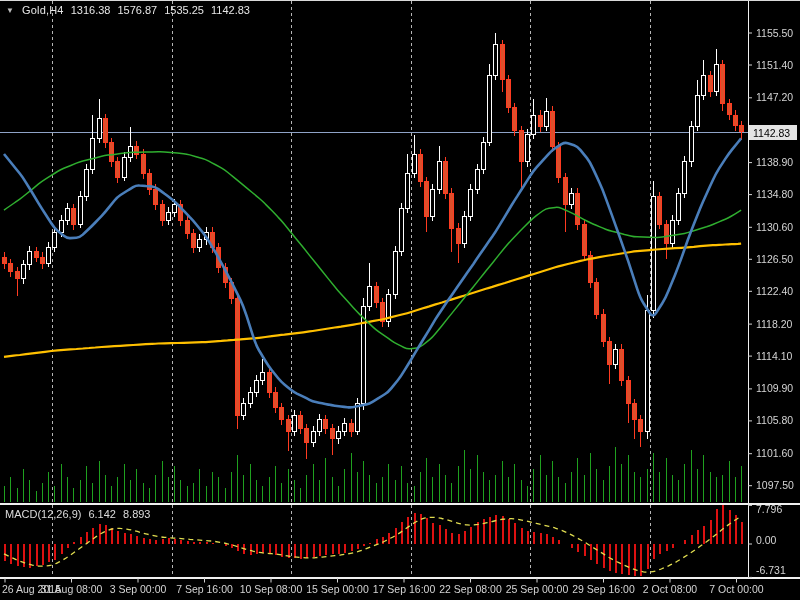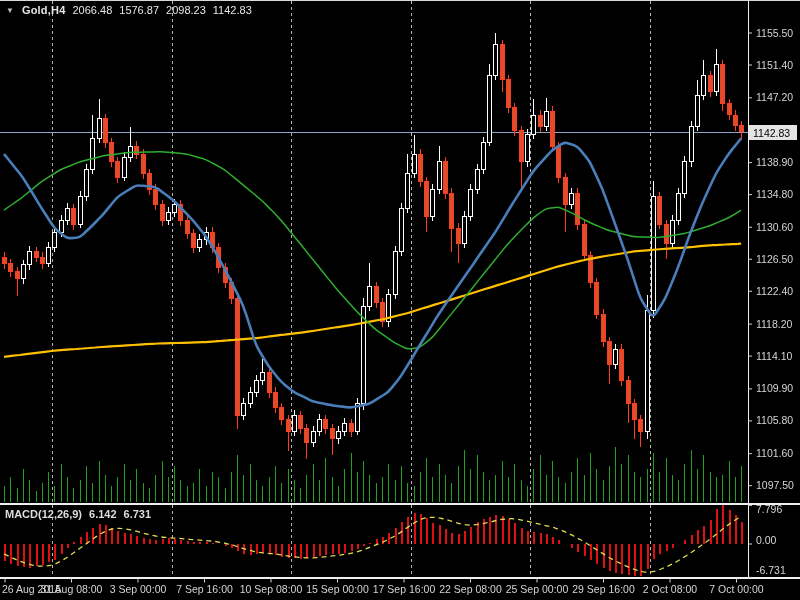--- a/index.html
+++ b/index.html
@@ -7,24 +7,24 @@
     position:relative;width:800px;height:600px;background:#000;
     font-family:"Liberation Sans","DejaVu Sans",sans-serif;
     overflow:hidden;user-select:none;
   }
   svg{position:absolute;left:0;top:0;}
   .hdr{
     position:absolute;left:6px;top:4px;display:flex;align-items:center;gap:7px;
     font-size:11px;color:#e6e6e6;white-space:nowrap;z-index:5;
   }
   .hdr .tri{font-size:8px;color:#bcbcbc;cursor:pointer;margin-right:1px;}
-  .hdr .sym{font-weight:bold;letter-spacing:0.2px;}
+  .hdr .sym{font-weight:normal;letter-spacing:0.2px;}
   .macd-lbl{
     position:absolute;left:5px;top:508px;display:flex;gap:7px;
-    font-size:11px;color:#dcdcdc;white-space:nowrap;z-index:5;font-weight:bold;
+    font-size:11px;color:#dcdcdc;white-space:nowrap;z-index:5;
   }
 </style>
 </head>
 <body>
 
 <div class="chart-window">
   <svg id="cv" width="800" height="600" viewBox="0 0 800 600">
       <g shape-rendering="crispEdges">
         <rect x="0" y="0" width="800" height="1" fill="#ffffff" opacity="0.85"></rect>
       </g>
@@ -600,24 +600,24 @@
         <line x1="670.0" y1="578" x2="670.0" y2="582.5" stroke="#d4d4d4" stroke-width="1"></line>
         <text x="670.0" y="593" fill="#d4d4d4" font-size="10.5" text-anchor="middle">2 Oct 08:00</text>
         <line x1="736.5" y1="578" x2="736.5" y2="582.5" stroke="#d4d4d4" stroke-width="1"></line>
         <text x="736.5" y="593" fill="#d4d4d4" font-size="10.5" text-anchor="middle">7 Oct 00:00</text>
       </g>
     </svg>
 
   <div class="hdr">
     <span class="tri">▼</span>
     <span class="sym">Gold,H4</span>
-    <span>2066.48</span>
+    <span>1316.38</span>
     <span>1576.87</span>
-    <span>2098.23</span>
+    <span>1535.25</span>
     <span>1142.83</span>
   </div>
 
   <div class="macd-lbl">
     <span>MACD(12,26,9)</span>
     <span>6.142</span>
-    <span>6.731</span>
+    <span>8.893</span>
   </div>
 </div>
 
 </body></html>

